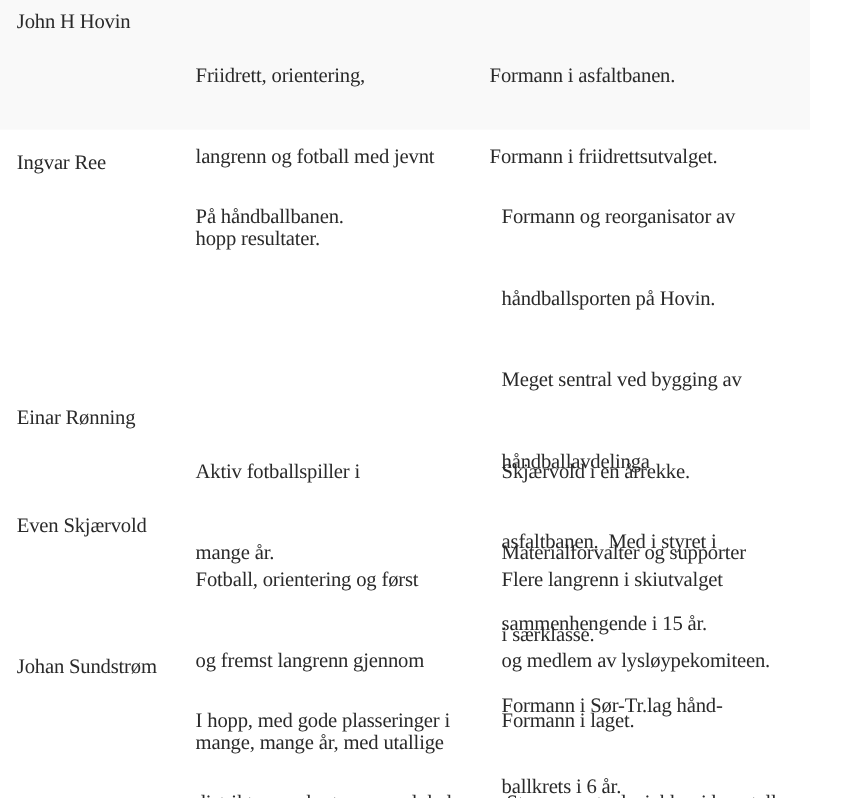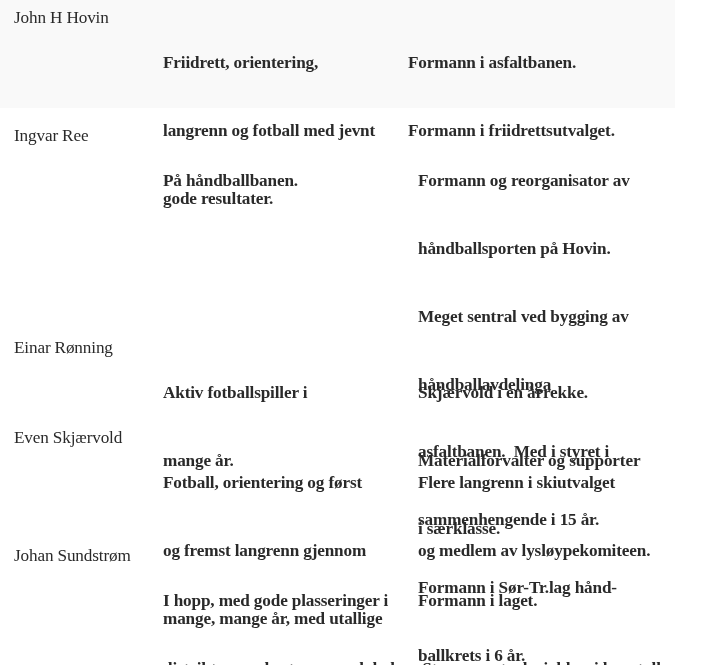--- a/index.html
+++ b/index.html
@@ -40,35 +40,35 @@
       top: 0;
       font-size: 17.2px;
       line-height: 22.6px;
       white-space: pre;
       letter-spacing: -0.15px;
     }
     .c-name { left: 14px; }
     .c-sport { left: 163px; }
     .c-role { left: 418px; }
     .row-1 .c-role { left: 408px; }
-    .line { display: block; font-weight: bold; }
+    .line { display: block; }
   </style>
 </head>
 <body>
 
 <div class="scan-band"></div>
 
 <div class="doc">
 
   <div class="row row-1" style="top:7px;">
     <div class="cell c-name">John H Hovin</div>
     <div class="cell c-sport">
       <span class="line">Friidrett, orientering,</span>
       <span class="line">langrenn og fotball med jevnt</span>
-      <span class="line">gode resultater.</span>
+      <span class="line">hopp resultater.</span>
     </div>
     <div class="cell c-role">
       <span class="line">Formann i asfaltbanen.</span>
       <span class="line">Formann i friidrettsutvalget.</span>
     </div>
   </div>
 
   <div class="row row-2" style="top:125px;">
     <div class="cell c-name">Ingvar Ree</div>
     <div class="cell c-sport">

